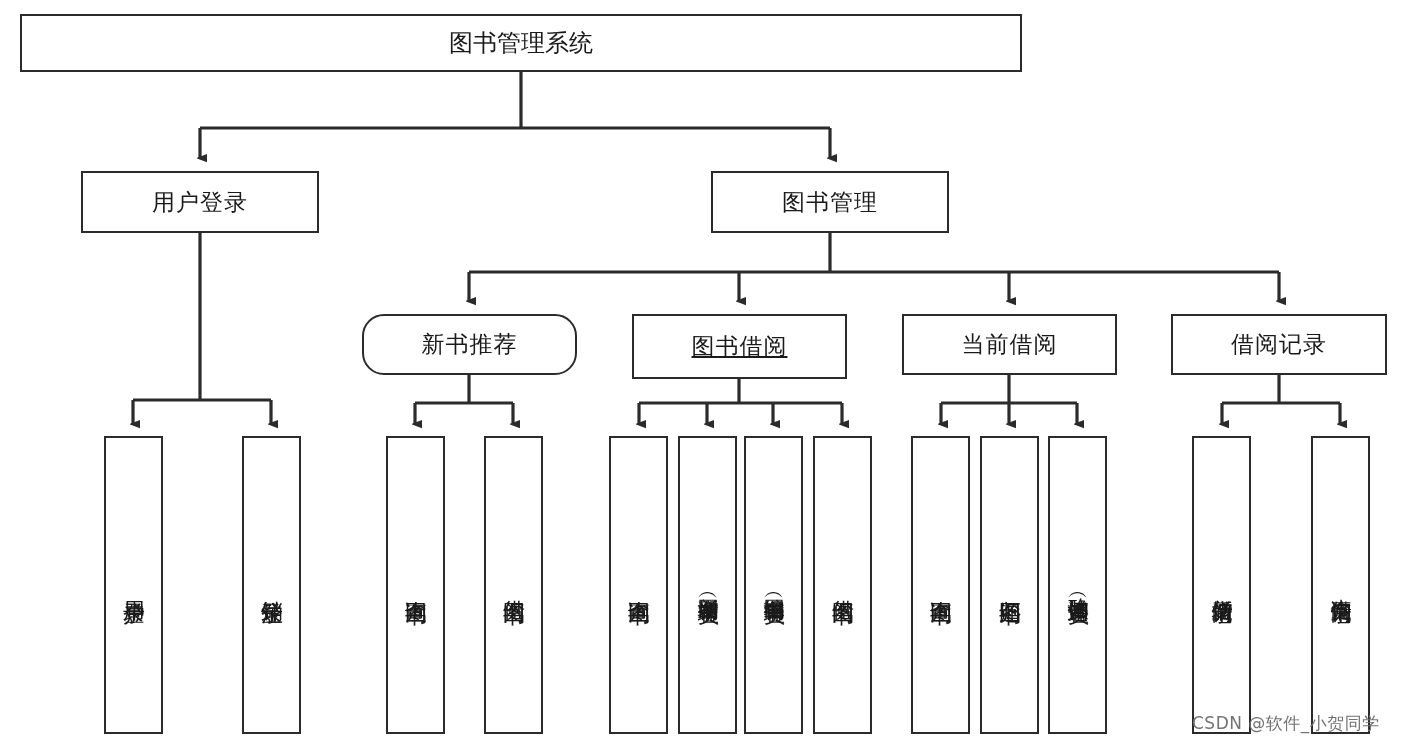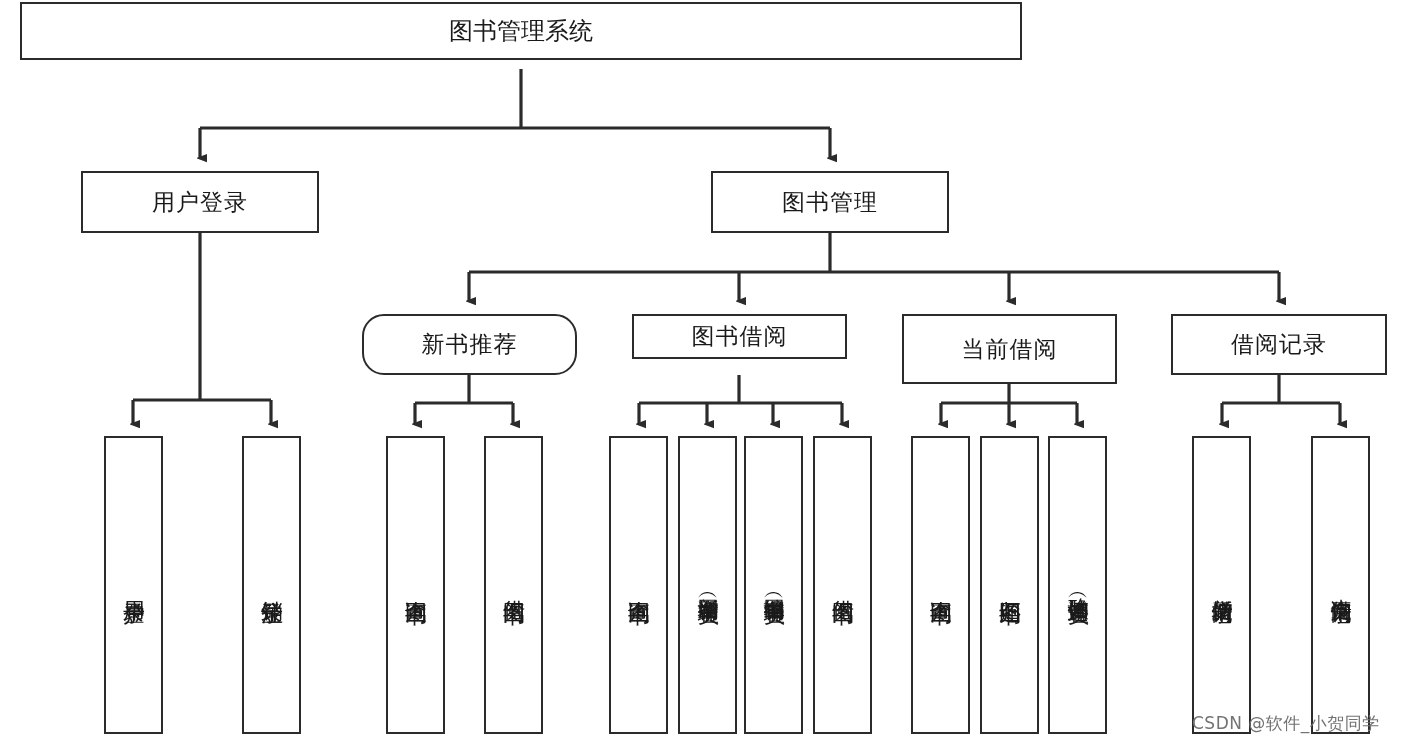--- a/index.html
+++ b/index.html
@@ -123,38 +123,38 @@
       <path d="M 1009 403 L 1009 424" marker-end="url(#arrow)"></path>
       <path d="M 1077 403 L 1077 424" marker-end="url(#arrow)"></path>
 
       <path d="M 1279 375 L 1279 403"></path>
       <path d="M 1222 403 L 1340 403"></path>
       <path d="M 1222 403 L 1222 424" marker-end="url(#arrow)"></path>
       <path d="M 1340 403 L 1340 424" marker-end="url(#arrow)"></path>
     </g>
   </svg>
 
-  <div class="node root" style="left:20px; top:2px; width:1002px; height:58px;">
+  <div class="node root" style="left:20px; top:14px; width:1002px; height:58px;">
     <span>图书管理系统</span>
   </div>
 
   <div class="node horiz" style="left:81px; top:171px; width:238px; height:62px;">
     <span>用户登录</span>
   </div>
   <div class="node horiz" style="left:711px; top:171px; width:238px; height:62px;font-family:Liberation Serif, serif;">
     <span>图书管理</span>
   </div>
 
   <div class="node horiz" style="left:362px; top:314px; width:215px; height:61px;border-radius:22px;">
     <span>新书推荐</span>
   </div>
-  <div class="node horiz" style="left:632px; top:314px; width:215px; height:45px;">
+  <div class="node horiz" style="left:632px; top:314px; width:215px; height:65px;text-decoration:underline;">
     <span>图书借阅</span>
   </div>
-  <div class="node horiz" style="left:902px; top:314px; width:215px; height:70px;">
+  <div class="node horiz" style="left:902px; top:314px; width:215px; height:61px;">
     <span>当前借阅</span>
   </div>
   <div class="node horiz" style="left:1171px; top:314px; width:216px; height:61px;justify-content:center;">
     <span>借阅记录</span>
   </div>
 
   <div class="leaf" style="left:104px; top:436px; width:59px; height:298px;">
     <span class="vtext">用户登录</span>
   </div>
   <div class="leaf" style="left:242px; top:436px; width:59px; height:298px;">

